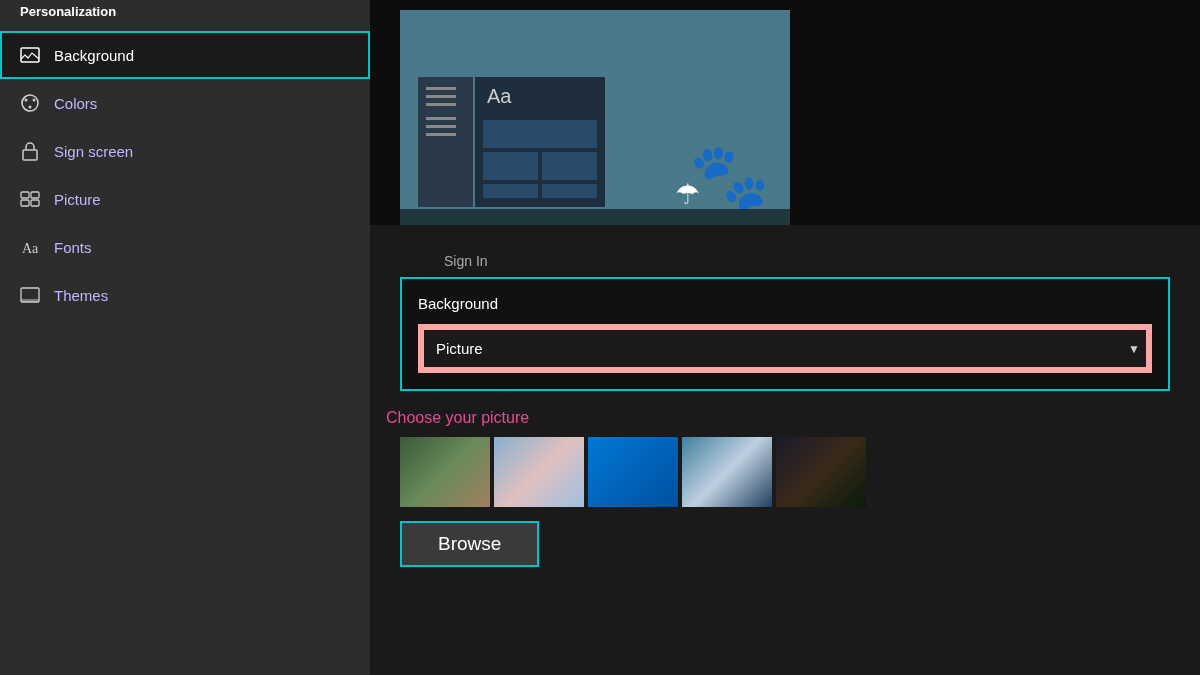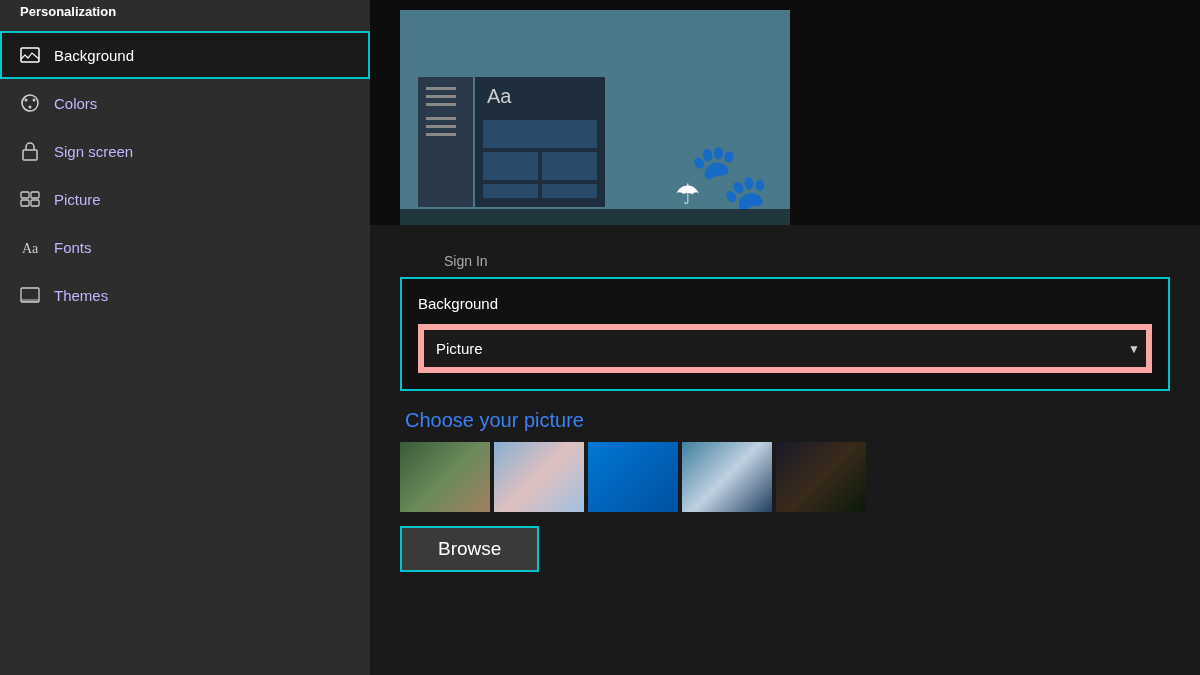--- a/index.html
+++ b/index.html
@@ -138,23 +138,23 @@
       position: absolute;
       right: 12px;
       top: 50%;
       transform: translateY(-50%);
       color: #ccc;
       pointer-events: none;
       font-size: 12px;
     }
 
     .choose-picture-label {
-      padding: 18px 30px 10px 35px;
-      font-size: 20px;
-      color: #3b82f6;
+      padding: 18px 30px 10px 16px;
+      font-size: 16px;
+      color: #ec4899;
     }
 
     
     .thumbnails-row {
       display: flex;
       gap: 4px;
       padding: 0 30px;
     }
     .thumb {
       width: 90px;

